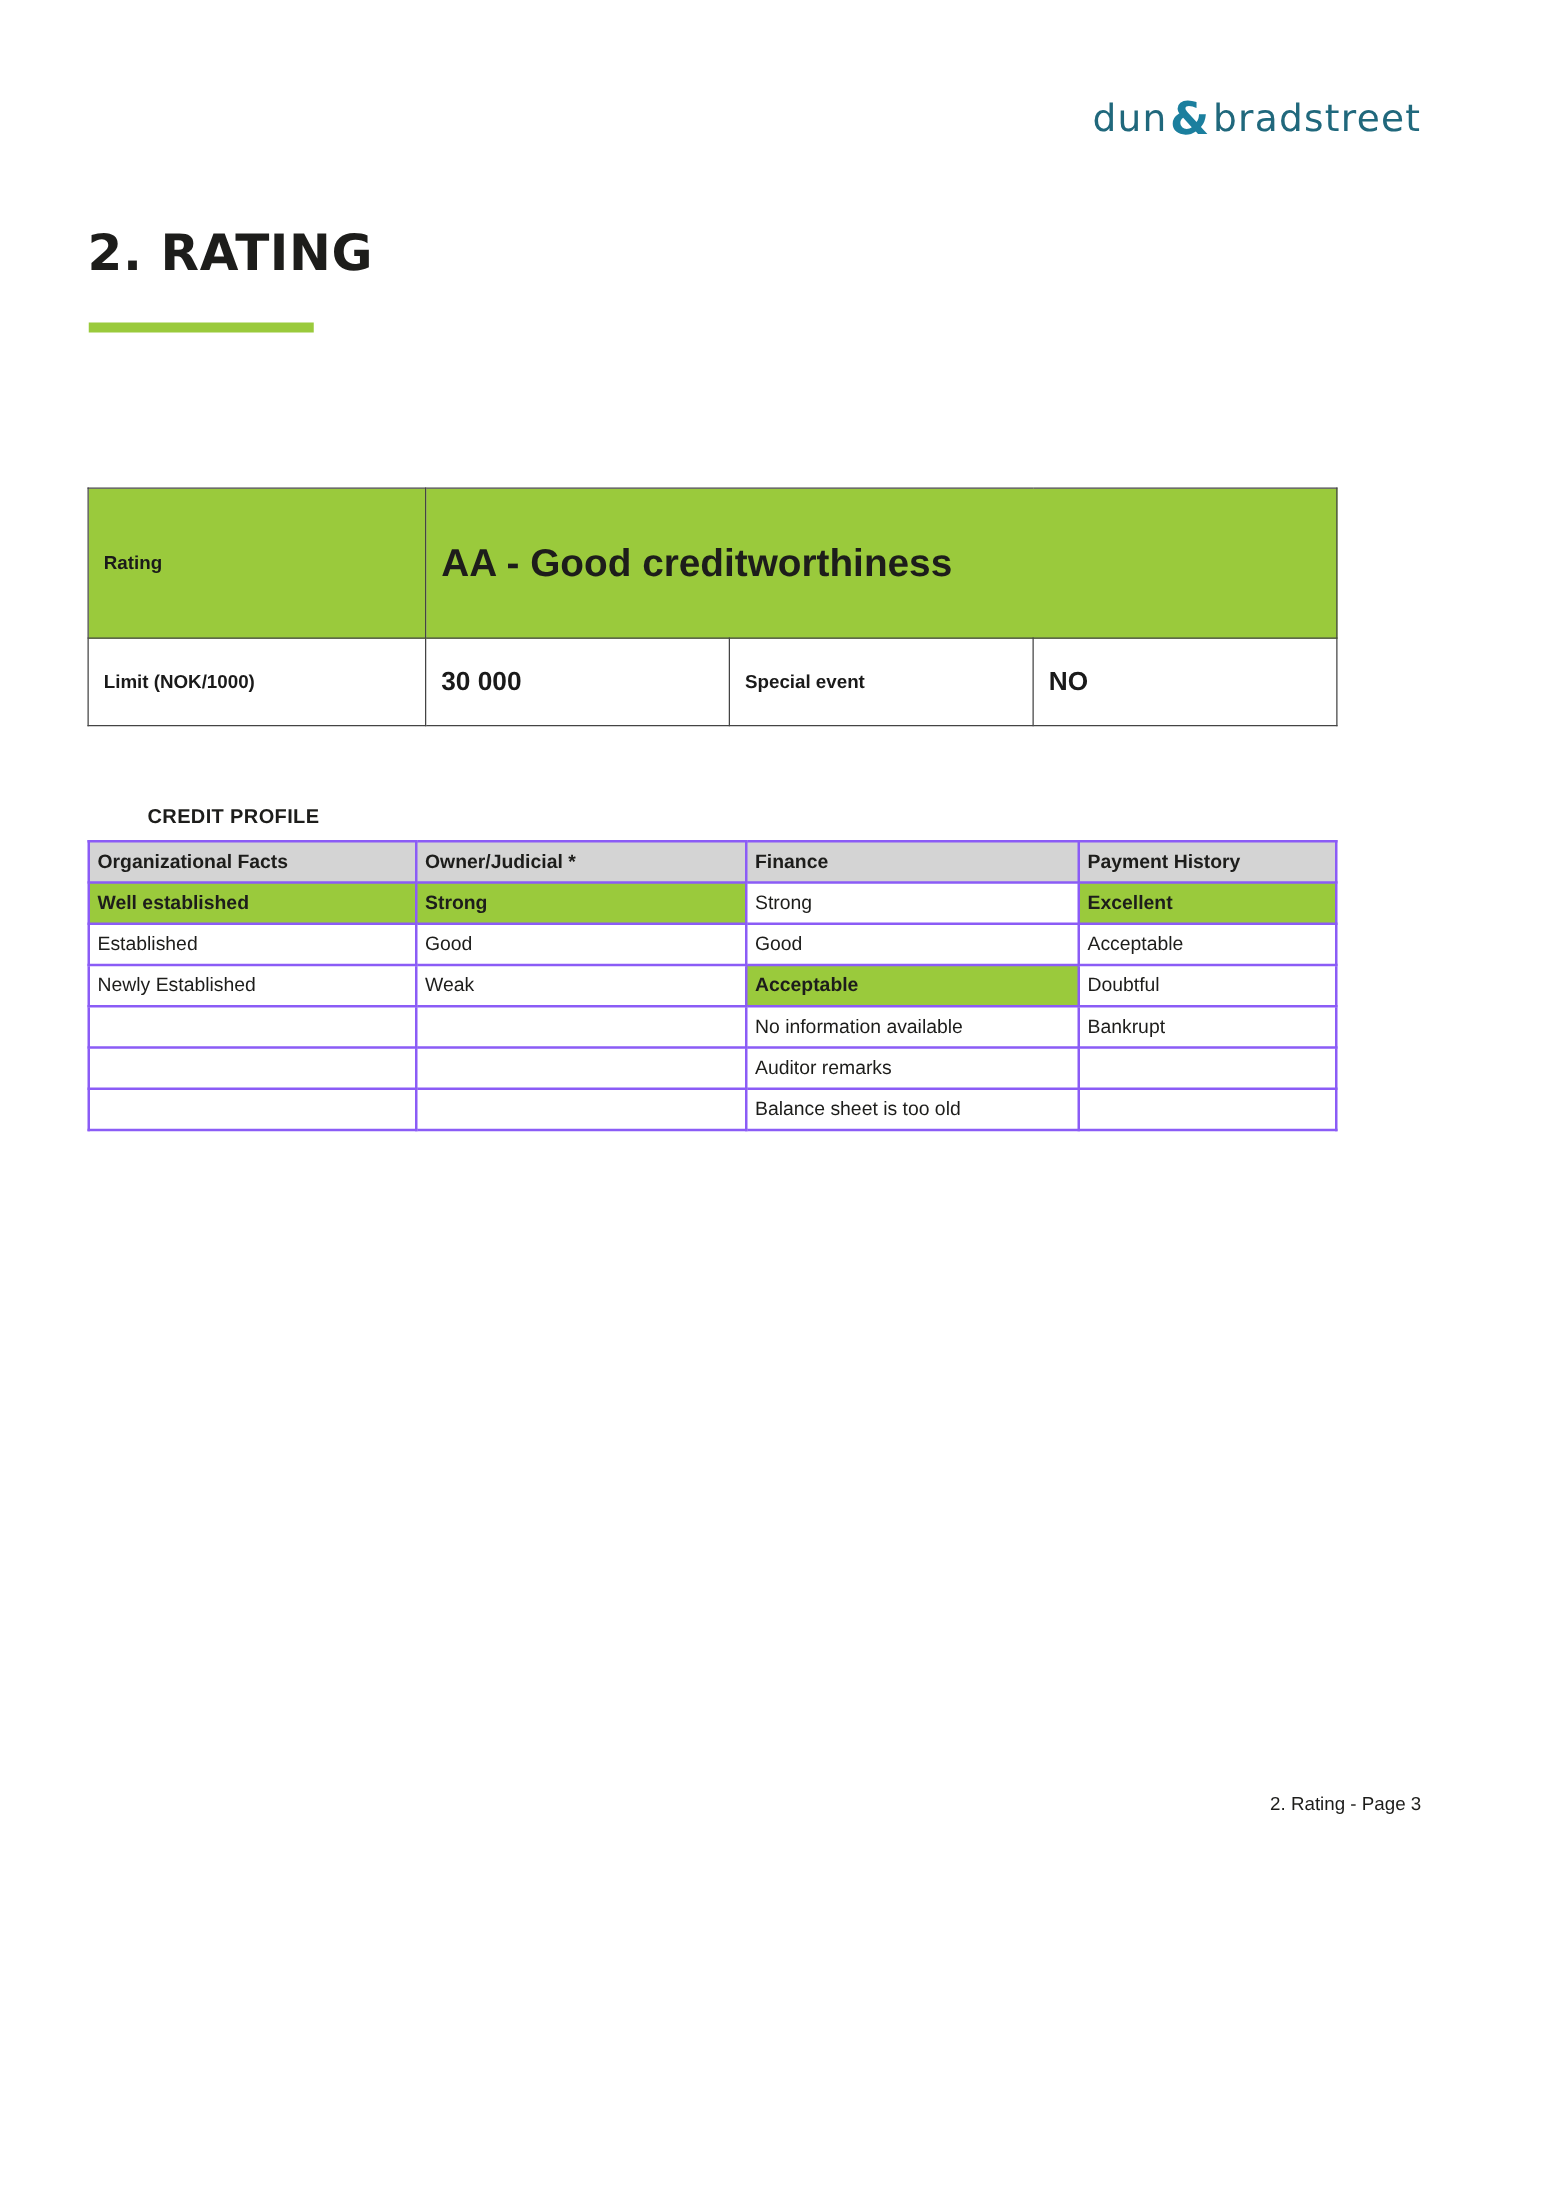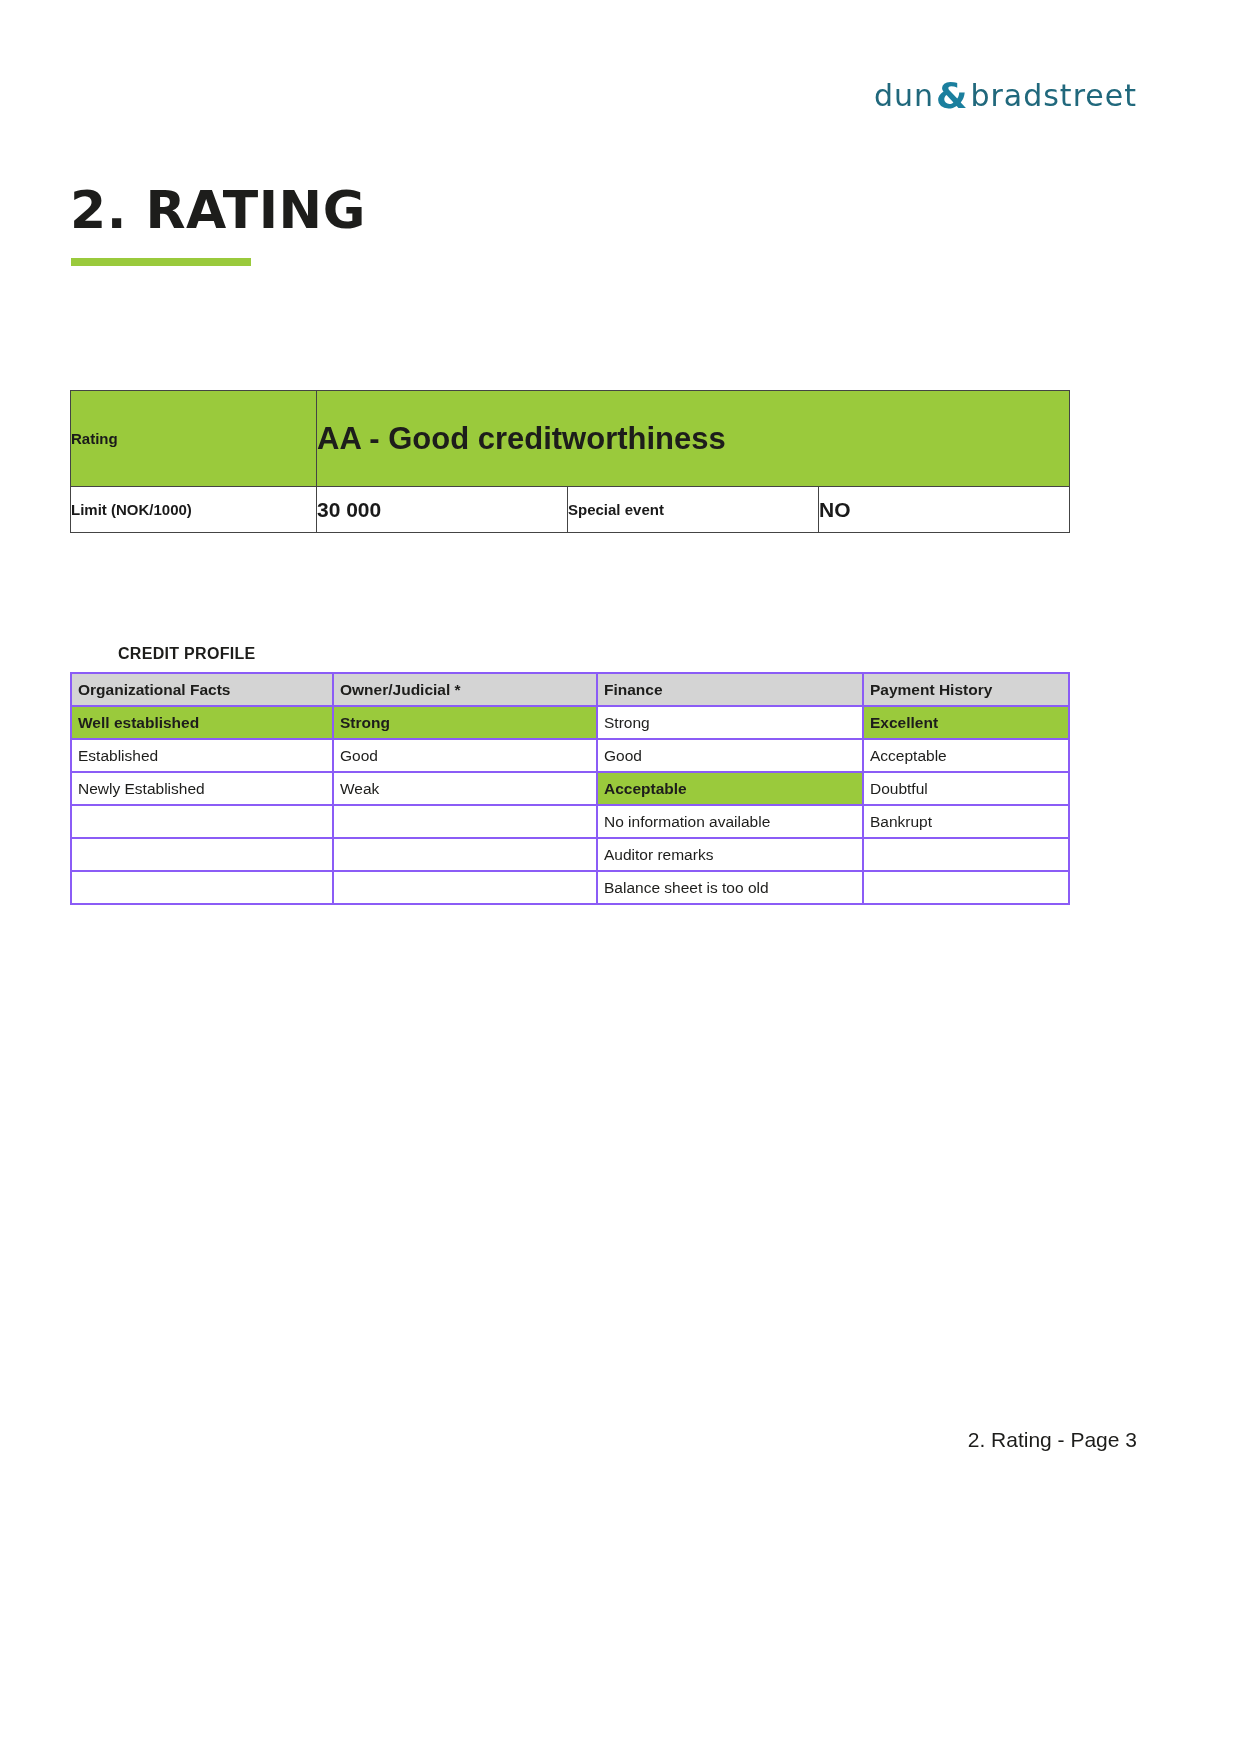--- a/index.html
+++ b/index.html
@@ -45,21 +45,21 @@
   .logo .word {
     color: #20687c;
   }
 
   
   .title {
     position: absolute;
     left: 70px;
     top: 180px;
     font-family: "DejaVu Sans", sans-serif;
-    font-size: 52px;
+    font-size: 40px;
     font-weight: bold;
     letter-spacing: 0.5px;
     color: #1d1d1b;
     text-align: right;
   }
   .title-rule {
     position: absolute;
     left: 71px;
     top: 258px;
     width: 180px;
@@ -71,21 +71,21 @@
   .rating-table {
     position: absolute;
     left: 70px;
     top: 390px;
     width: 1000px;
     border-collapse: collapse;
     table-layout: fixed;
   }
   .rating-table td {
     border: 1px solid #444;
-    padding: 0;
+    padding: 12px;
     vertical-align: middle;
   }
   .rating-head-label {
     background: #9aca3c;
     font-size: 15px;
     font-weight: bold;
     padding: 10px 12px;
     height: 95px;
     width: 245px;
   }
@@ -150,21 +150,21 @@
   }
   .cp-table td.empty {
     height: 19px;
   }
 
   
   .footer {
     position: absolute;
     right: 104px;
     bottom: 70px;
-    font-size: 21px;
+    font-size: 15px;
     color: #1d1d1b;
   }
 </style>
 </head>
 <body>
 
 <div class="page">
 
   <div class="logo">
     <span class="word">dun</span><span class="amp">&amp;</span><span class="word">bradstreet</span>

